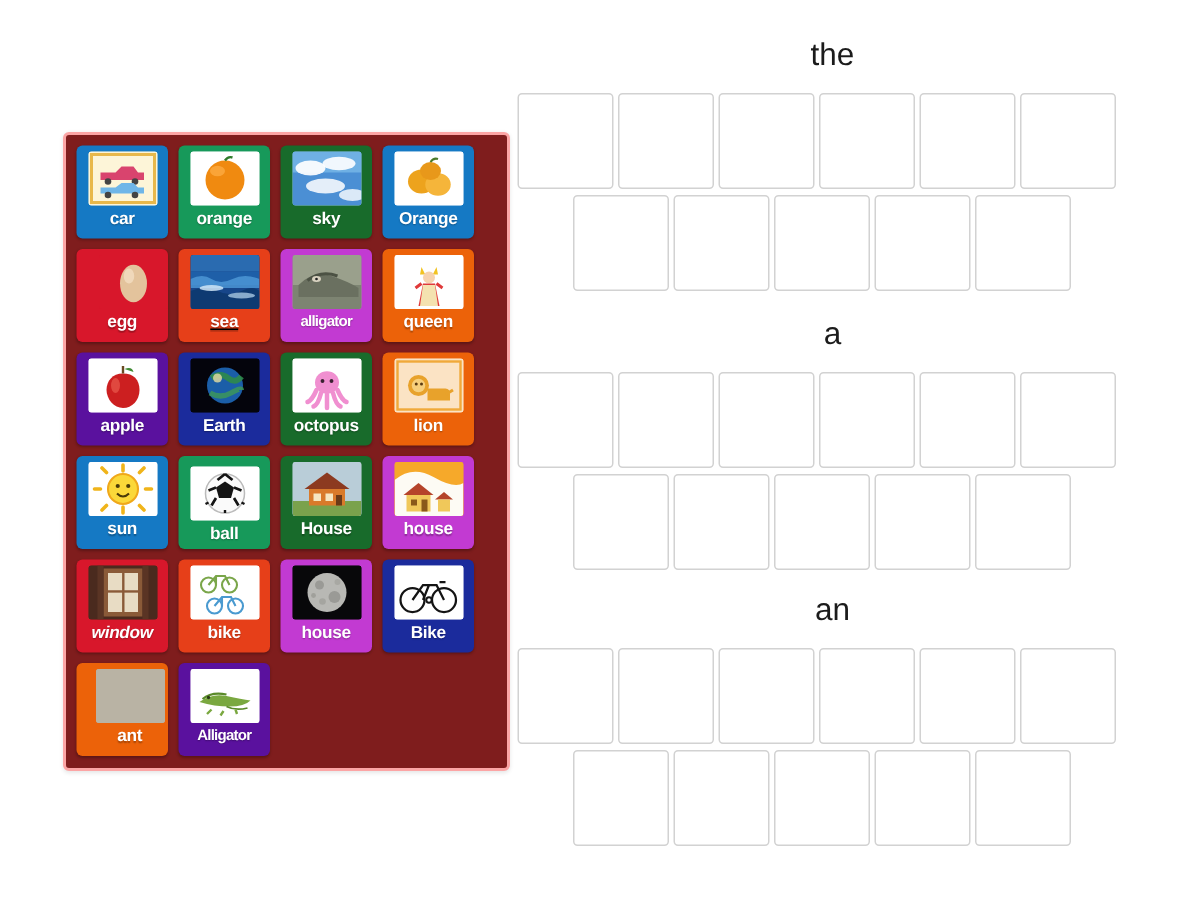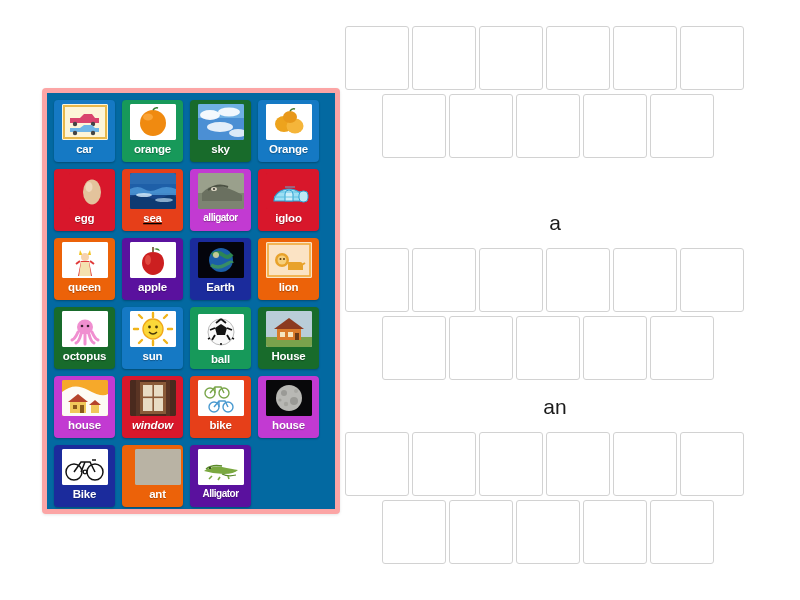--- a/index.html
+++ b/index.html
@@ -19,22 +19,22 @@
     background: #ffffff;
   }
 
   
   #tile-tray {
     position: absolute;
     left: 42px;
     top: 88px;
     width: 298px;
     height: 426px;
-    background: #0369a1;
-    border: 5px solid #fca5a5;
+    background: #7f1d1d;
+    border: 2px solid #fca5a5;
     border-radius: 4px;
     box-shadow: 0 1px 3px rgba(0,0,0,0.10);
     box-sizing: border-box;
     padding: 7px 0 0 7px;
   }
 
   #tile-grid {
     display: flex;
     flex-wrap: wrap;
     gap: 7px;
@@ -216,32 +216,20 @@
               <rect width="46" height="36" fill="#9aa08c"></rect>
               <rect y="20" width="46" height="16" fill="#7d8472"></rect>
               <path d="M4 20q10-10 22-6t18 8v6H4z" fill="#6a7060"></path>
               <path d="M10 17q9-7 20-3" stroke="#4c5244" stroke-width="2" fill="none"></path>
               <ellipse cx="16" cy="16" rx="3" ry="2" fill="#d8d2c0"></ellipse>
               <circle cx="16" cy="16" r="0.9" fill="#222"></circle>
             </svg>
           </div>
           <div class="tile-label tight">alligator</div>
         </div>
-        <div class="tile" style="background: rgb(216, 23, 43);">
-          <div class="tile-art" style="background: rgb(216, 23, 43);">
-            <svg width="46" height="36" viewBox="0 0 46 36">
-              <rect width="46" height="36" fill="#d8172b"></rect>
-              <path d="M8 28a15 12 0 0 1 30 0z" fill="#9ddff4" stroke="#2f9fd0" stroke-width="1.2"></path>
-              <path d="M19 28v-7a4 4 0 0 1 8 0v7z" fill="#cdeef9" stroke="#2f9fd0" stroke-width="1"></path>
-              <path d="M8 24h30M14 19h26M19 14h10" stroke="#57bfe0" stroke-width=".9" fill="none"></path>
-              <rect x="33" y="18" width="9" height="11" rx="4" fill="#bfe9f7" stroke="#2f9fd0" stroke-width="1"></rect>
-            </svg>
-          </div>
-          <div class="tile-label">igloo</div>
-        </div>
         <div class="tile" style="background: rgb(236, 98, 9); align-items: center;">
           <div class="tile-art" style="background: rgb(255, 255, 255);">
             <svg width="46" height="36" viewBox="0 0 46 36">
               <rect width="46" height="36" fill="#fff"></rect>
               <path d="M18 8l2 4h6l2-4 1 5H17z" fill="#f2c321"></path>
               <circle cx="23" cy="15" r="4" fill="#f6d2ae"></circle>
               <path d="M16 34l3-15h8l3 15z" fill="#e03a3a"></path>
               <path d="M19 20h8l2 14h-12z" fill="#f4e2b0"></path>
               <path d="M14 22l4-3M32 22l-4-3" stroke="#e03a3a" stroke-width="2"></path>
             </svg>
@@ -264,47 +252,47 @@
           <div class="tile-art" style="background: rgb(4, 4, 12);">
             <svg width="46" height="36" viewBox="0 0 46 36">
               <rect width="46" height="36" fill="#04040c"></rect>
               <circle cx="23" cy="18" r="12" fill="#1b5ea8"></circle>
               <path d="M14 13q6-4 11 0t9-1" stroke="#2f8b4a" stroke-width="4" fill="none" opacity=".9"></path>
               <path d="M13 23q7 4 14 0t7-2" stroke="#3e9a55" stroke-width="3.5" fill="none" opacity=".8"></path>
               <circle cx="18" cy="13" r="3" fill="#dcd7a0" opacity=".85"></circle>
             </svg>
           </div>
           <div class="tile-label">Earth</div>
+        </div>
+        <div class="tile" style="background: rgb(24, 107, 43);">
+          <div class="tile-art" style="background: rgb(255, 255, 255);">
+            <svg width="46" height="36" viewBox="0 0 46 36">
+              <rect width="46" height="36" fill="#fff"></rect>
+              <ellipse cx="23" cy="16" rx="8" ry="7.5" fill="#f08fd0"></ellipse>
+              <path d="M16 21q-3 7-6 8M19 23q-2 8-5 9M23 24q0 8 0 9M27 23q2 8 5 9M30 21q3 7 6 8" stroke="#f08fd0" stroke-width="3" fill="none" stroke-linecap="round"></path>
+              <circle cx="20" cy="15" r="1.3" fill="#3a2030"></circle>
+              <circle cx="26" cy="15" r="1.3" fill="#3a2030"></circle>
+            </svg>
+          </div>
+          <div class="tile-label">octopus</div>
         </div>
         <div class="tile" style="background: rgb(236, 98, 9);">
           <div class="tile-art" style="background: rgb(251, 227, 196);">
             <svg width="46" height="36" viewBox="0 0 46 36">
               <rect width="46" height="36" fill="#fbe3c4"></rect>
               <rect x="2" y="2" width="42" height="32" fill="none" stroke="#f0a93a" stroke-width="1.6"></rect>
               <ellipse cx="16" cy="18" rx="7" ry="7" fill="#e8a22b"></ellipse>
               <circle cx="16" cy="18" r="4.5" fill="#f6cf7c"></circle>
               <path d="M22 20h12q3 0 3 4v4H22z" fill="#e8a22b"></path>
               <path d="M34 24l5-3" stroke="#e8a22b" stroke-width="2"></path>
               <circle cx="14.5" cy="17" r="1" fill="#5a3a10"></circle>
               <circle cx="18" cy="17" r="1" fill="#5a3a10"></circle>
             </svg>
           </div>
           <div class="tile-label">lion</div>
-        </div>
-        <div class="tile" style="background: rgb(24, 107, 43);">
-          <div class="tile-art" style="background: rgb(255, 255, 255);">
-            <svg width="46" height="36" viewBox="0 0 46 36">
-              <rect width="46" height="36" fill="#fff"></rect>
-              <ellipse cx="23" cy="16" rx="8" ry="7.5" fill="#f08fd0"></ellipse>
-              <path d="M16 21q-3 7-6 8M19 23q-2 8-5 9M23 24q0 8 0 9M27 23q2 8 5 9M30 21q3 7 6 8" stroke="#f08fd0" stroke-width="3" fill="none" stroke-linecap="round"></path>
-              <circle cx="20" cy="15" r="1.3" fill="#3a2030"></circle>
-              <circle cx="26" cy="15" r="1.3" fill="#3a2030"></circle>
-            </svg>
-          </div>
-          <div class="tile-label">octopus</div>
         </div>
         <div class="tile" style="background: rgb(21, 121, 196);">
           <div class="tile-art" style="background: rgb(255, 255, 255);">
             <svg width="46" height="36" viewBox="0 0 46 36">
               <rect width="46" height="36" fill="#fff"></rect>
               <g stroke="#f0b41a" stroke-width="2.4" stroke-linecap="round">
                 <path d="M23 2v4M23 30v4M8 18H4M42 18h-4M12 7l-3-3M34 29l3 3M34 7l3-3M12 29l-3 3"></path>
               </g>
               <circle cx="23" cy="18" r="10" fill="#fbd839" stroke="#f0a81a" stroke-width="1.4"></circle>
               <circle cx="19.5" cy="16" r="1.4" fill="#4a3a08"></circle>
@@ -433,20 +421,21 @@
               <circle cx="12" cy="19" r="1.1" fill="#2a3a14"></circle>
               <path d="M14 27l-3 3M22 28l-2 3M30 27l1 3" stroke="#7aa840" stroke-width="1.6"></path>
             </svg>
           </div>
           <div class="tile-label tight">Alligator</div>
         </div>
       </div>
   </div>
 
   <div class="group" id="group-the">
+    <div class="group-title">the</div>
     <div class="slot-row row-a">
         <div class="slot"></div>
         <div class="slot"></div>
         <div class="slot"></div>
         <div class="slot"></div>
         <div class="slot"></div>
         <div class="slot"></div>
       </div>
     <div class="slot-row row-b">
         <div class="slot"></div>

